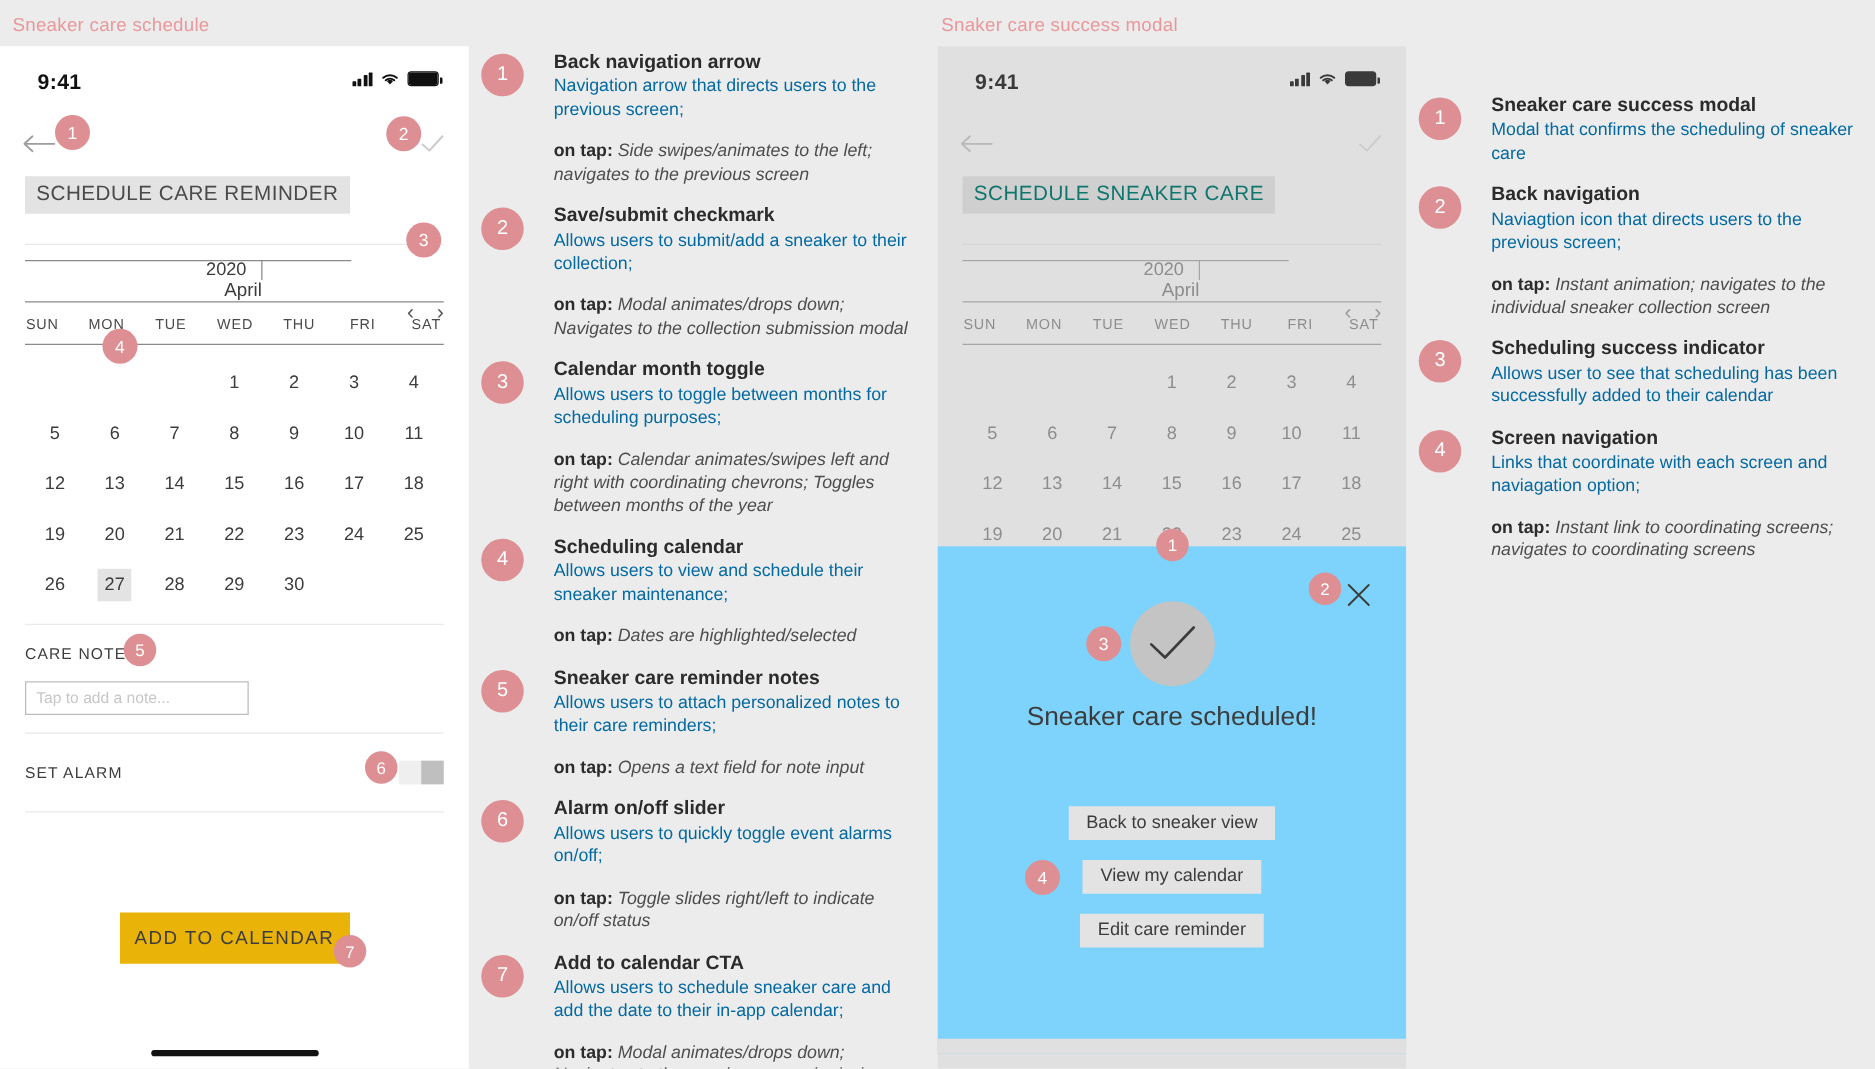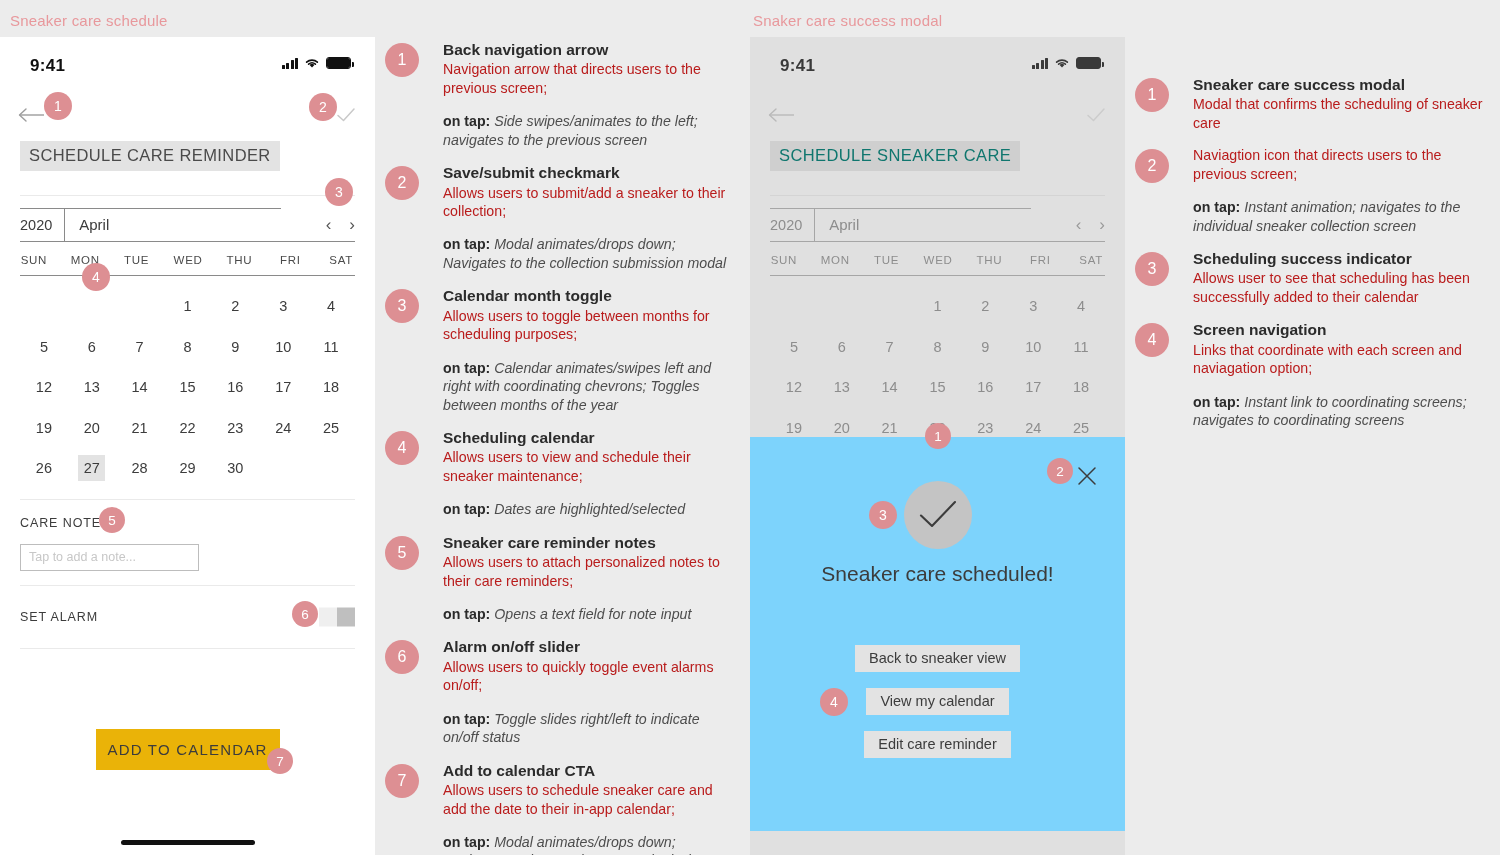--- a/index.html
+++ b/index.html
@@ -84,21 +84,21 @@
 
   
   .thin-rule { margin: 24px 20px 0 20px; border-top: 1px solid #eaeaea; }
 
   
   .cal-head {
     position: relative;
     margin: 12px 20px 0 20px;
     height: 34px;
     border-bottom: 1.6px solid #8a8a8a;
-    display: flex; align-items: center;
+    display: flex; align-items: center; flex-direction: column;
   }
   .cal-head::before{
     content:""; position:absolute; left:0; top:0; width:78%;
     border-top:1.6px solid #8a8a8a;
   }
   .cal-year {
     font-size: 14.5px; color: #3c3c3c;
     padding-right: 12px;
     border-right: 1.6px solid #8a8a8a;
     height: 100%; display: flex; align-items: center;
@@ -256,21 +256,21 @@
     position: absolute; left: 0; top: 3px;
     width: 34px; height: 34px; border-radius: 50%;
     background: #dd8f93; color: #fff;
     font-size: 16px; display: flex; align-items: center; justify-content: center;
   }
   .anno-title {
     font-size: 15.5px; font-weight: bold; color: #2b2b2b;
     margin-bottom: 1px; line-height: 1.25;
   }
   .anno-desc {
-    font-size: 14.2px; color: #b91c1c; line-height: 1.3;
+    font-size: 14.2px; color: #0369a1; line-height: 1.3;
   }
   .anno-tap {
     font-size: 14.2px; color: #4d4d4d; line-height: 1.3; margin-top: 15px;
     font-style: italic;
   }
   .anno-tap b { font-style: normal; color: #2b2b2b; }
   .anno-item { margin-bottom: 14px; }
 </style>
 </head>
 <body>
@@ -657,20 +657,21 @@
       </div>
     </div>
   <div class="anno-col" id="anno-right">
       <div class="anno-item">
         <div class="anno-num">1</div>
         <div class="anno-title">Sneaker care success modal</div>
         <div class="anno-desc">Modal that confirms the scheduling of sneaker care</div>
       </div>
       <div class="anno-item">
         <div class="anno-num">2</div>
+        <div class="anno-title">Back navigation</div>
         <div class="anno-desc">Naviagtion icon that directs users to the previous screen;</div>
         <div class="anno-tap"><b>on tap: </b>Instant animation; navigates to the individual sneaker collection screen</div>
       </div>
       <div class="anno-item">
         <div class="anno-num">3</div>
         <div class="anno-title">Scheduling success indicator</div>
         <div class="anno-desc">Allows user to see that scheduling has been successfully added to their calendar</div>
       </div>
       <div class="anno-item">
         <div class="anno-num">4</div>

